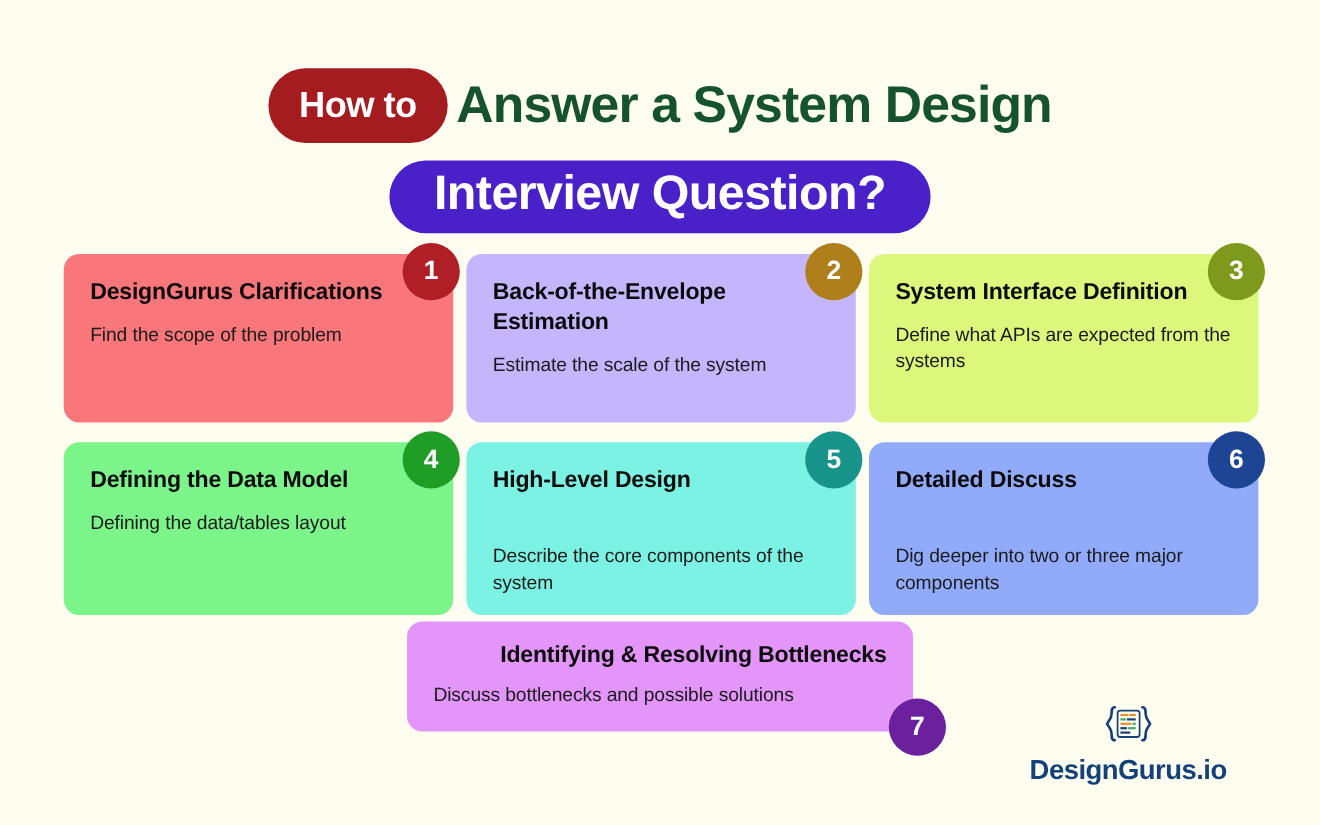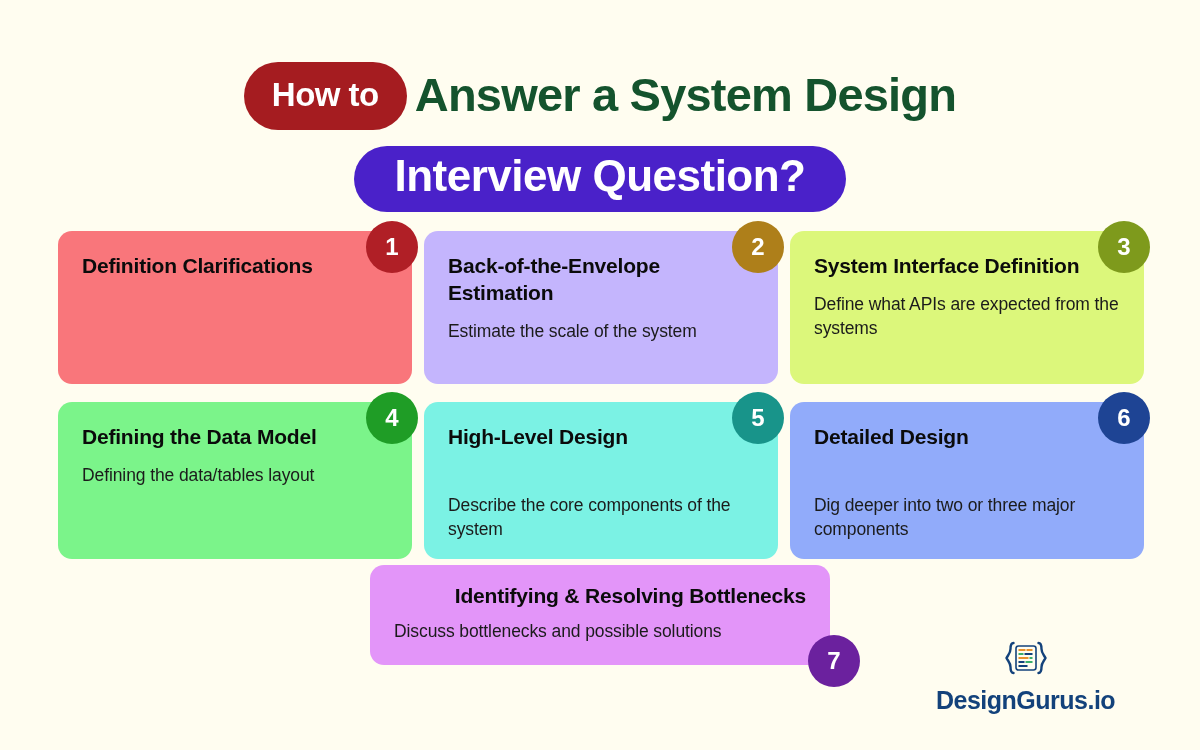--- a/index.html
+++ b/index.html
@@ -213,21 +213,22 @@
       <span class="title-rest">Answer a System Design</span>
     </div>
     <div class="title-line-2">
       <span class="pill-interview">Interview Question?</span>
     </div>
   </div>
 
   <div class="grid">
 
     <div class="card tall-title" style="background:#F9767B">
-      <div class="card-title">Definition Clarifications</div>
+      <div class="card-title">DesignGurus Clarifications</div>
+      <div class="card-sub">Find the scope of the problem</div>
       <div class="badge" style="background:#B01F26">1</div>
     </div>
 
     <div class="card tall-title" style="background:#c4b5fd">
       <div class="card-title">Back-of-the-Envelope Estimation</div>
       <div class="card-sub">Estimate the scale of the system</div>
       <div class="badge" style="background:#AE7F1A">2</div>
     </div>
 
     <div class="card tall-title" style="background:#DCF77B">
@@ -242,21 +243,21 @@
       <div class="badge" style="background:#1F9D26">4</div>
     </div>
 
     <div class="card short-title" style="background:#7BF2E4">
       <div class="card-title">High-Level Design</div>
       <div class="card-sub">Describe the core components of the system</div>
       <div class="badge" style="background:#18948A">5</div>
     </div>
 
     <div class="card short-title" style="background:#91ABFA">
-      <div class="card-title">Detailed Design</div>
+      <div class="card-title">Detailed Discuss</div>
       <div class="card-sub">Dig deeper into two or three major components</div>
       <div class="badge" style="background:#1E4494">6</div>
     </div>
 
   </div>
 
   <div class="card-wide" style="background:#E395F9">
     <div class="card-title">Identifying &amp; Resolving Bottlenecks</div>
     <div class="card-sub">Discuss bottlenecks and possible solutions</div>
     <div class="badge-bottom" style="background:#6B219E">7</div>

